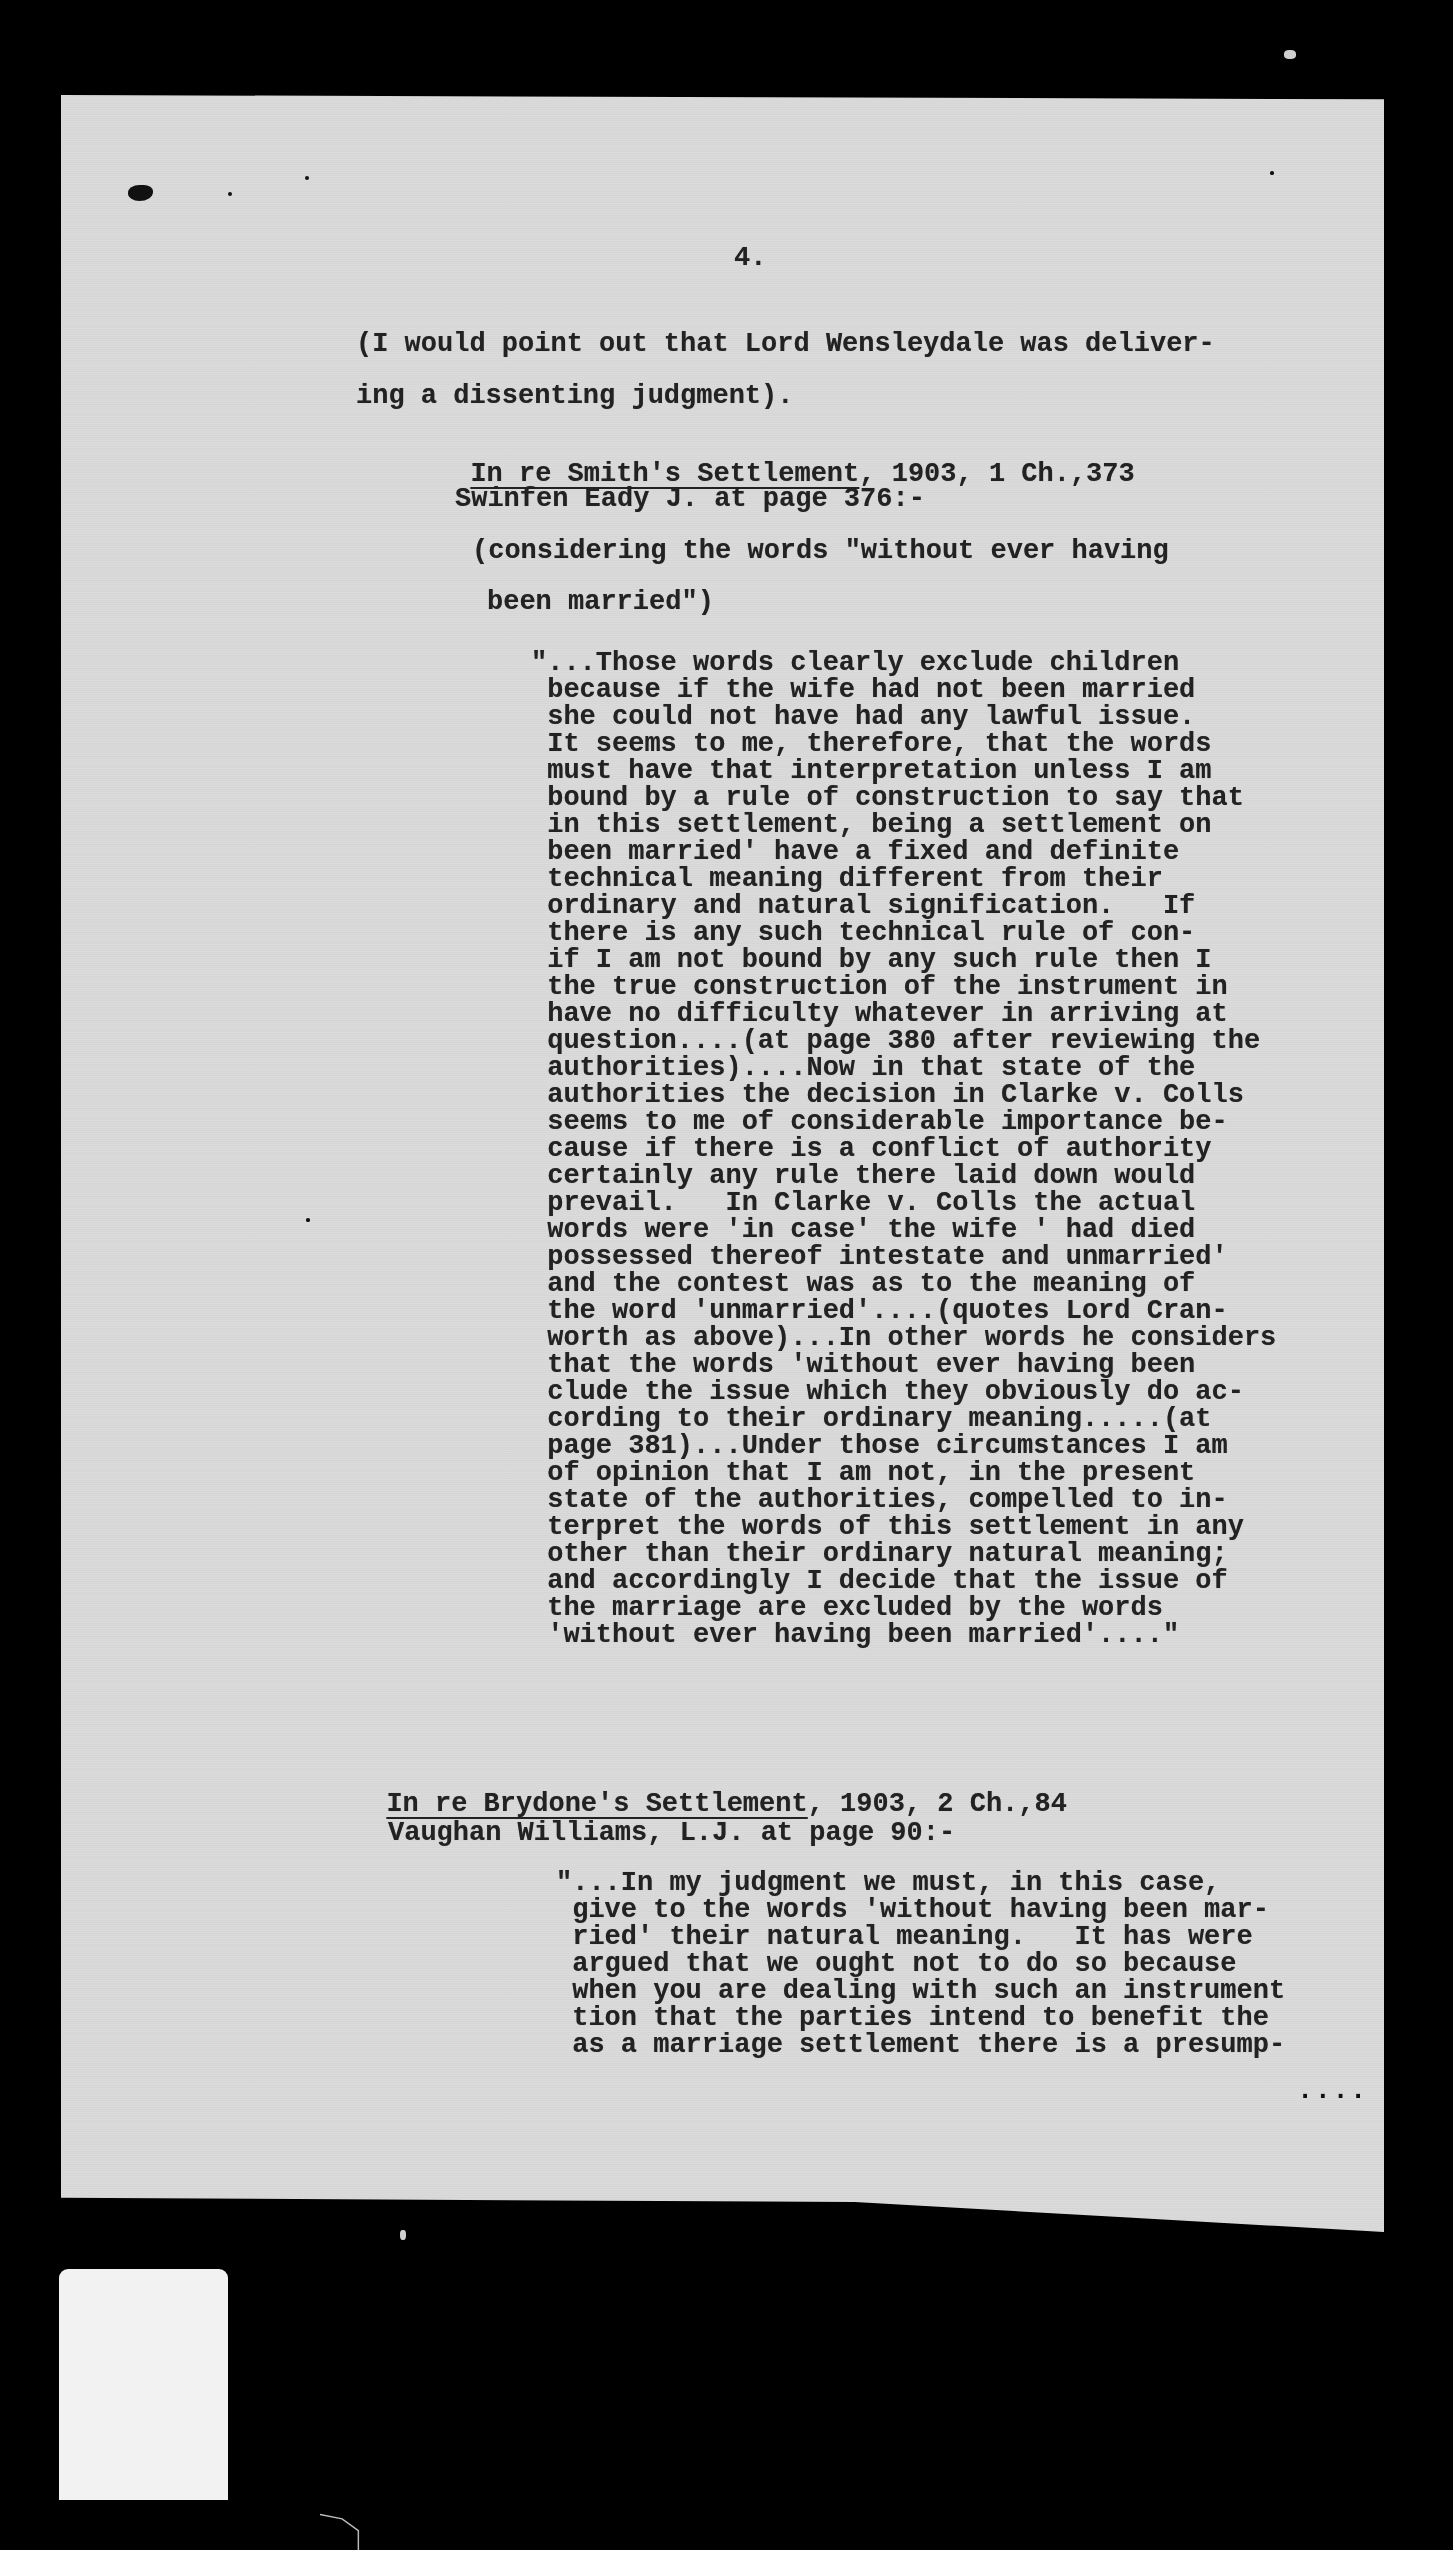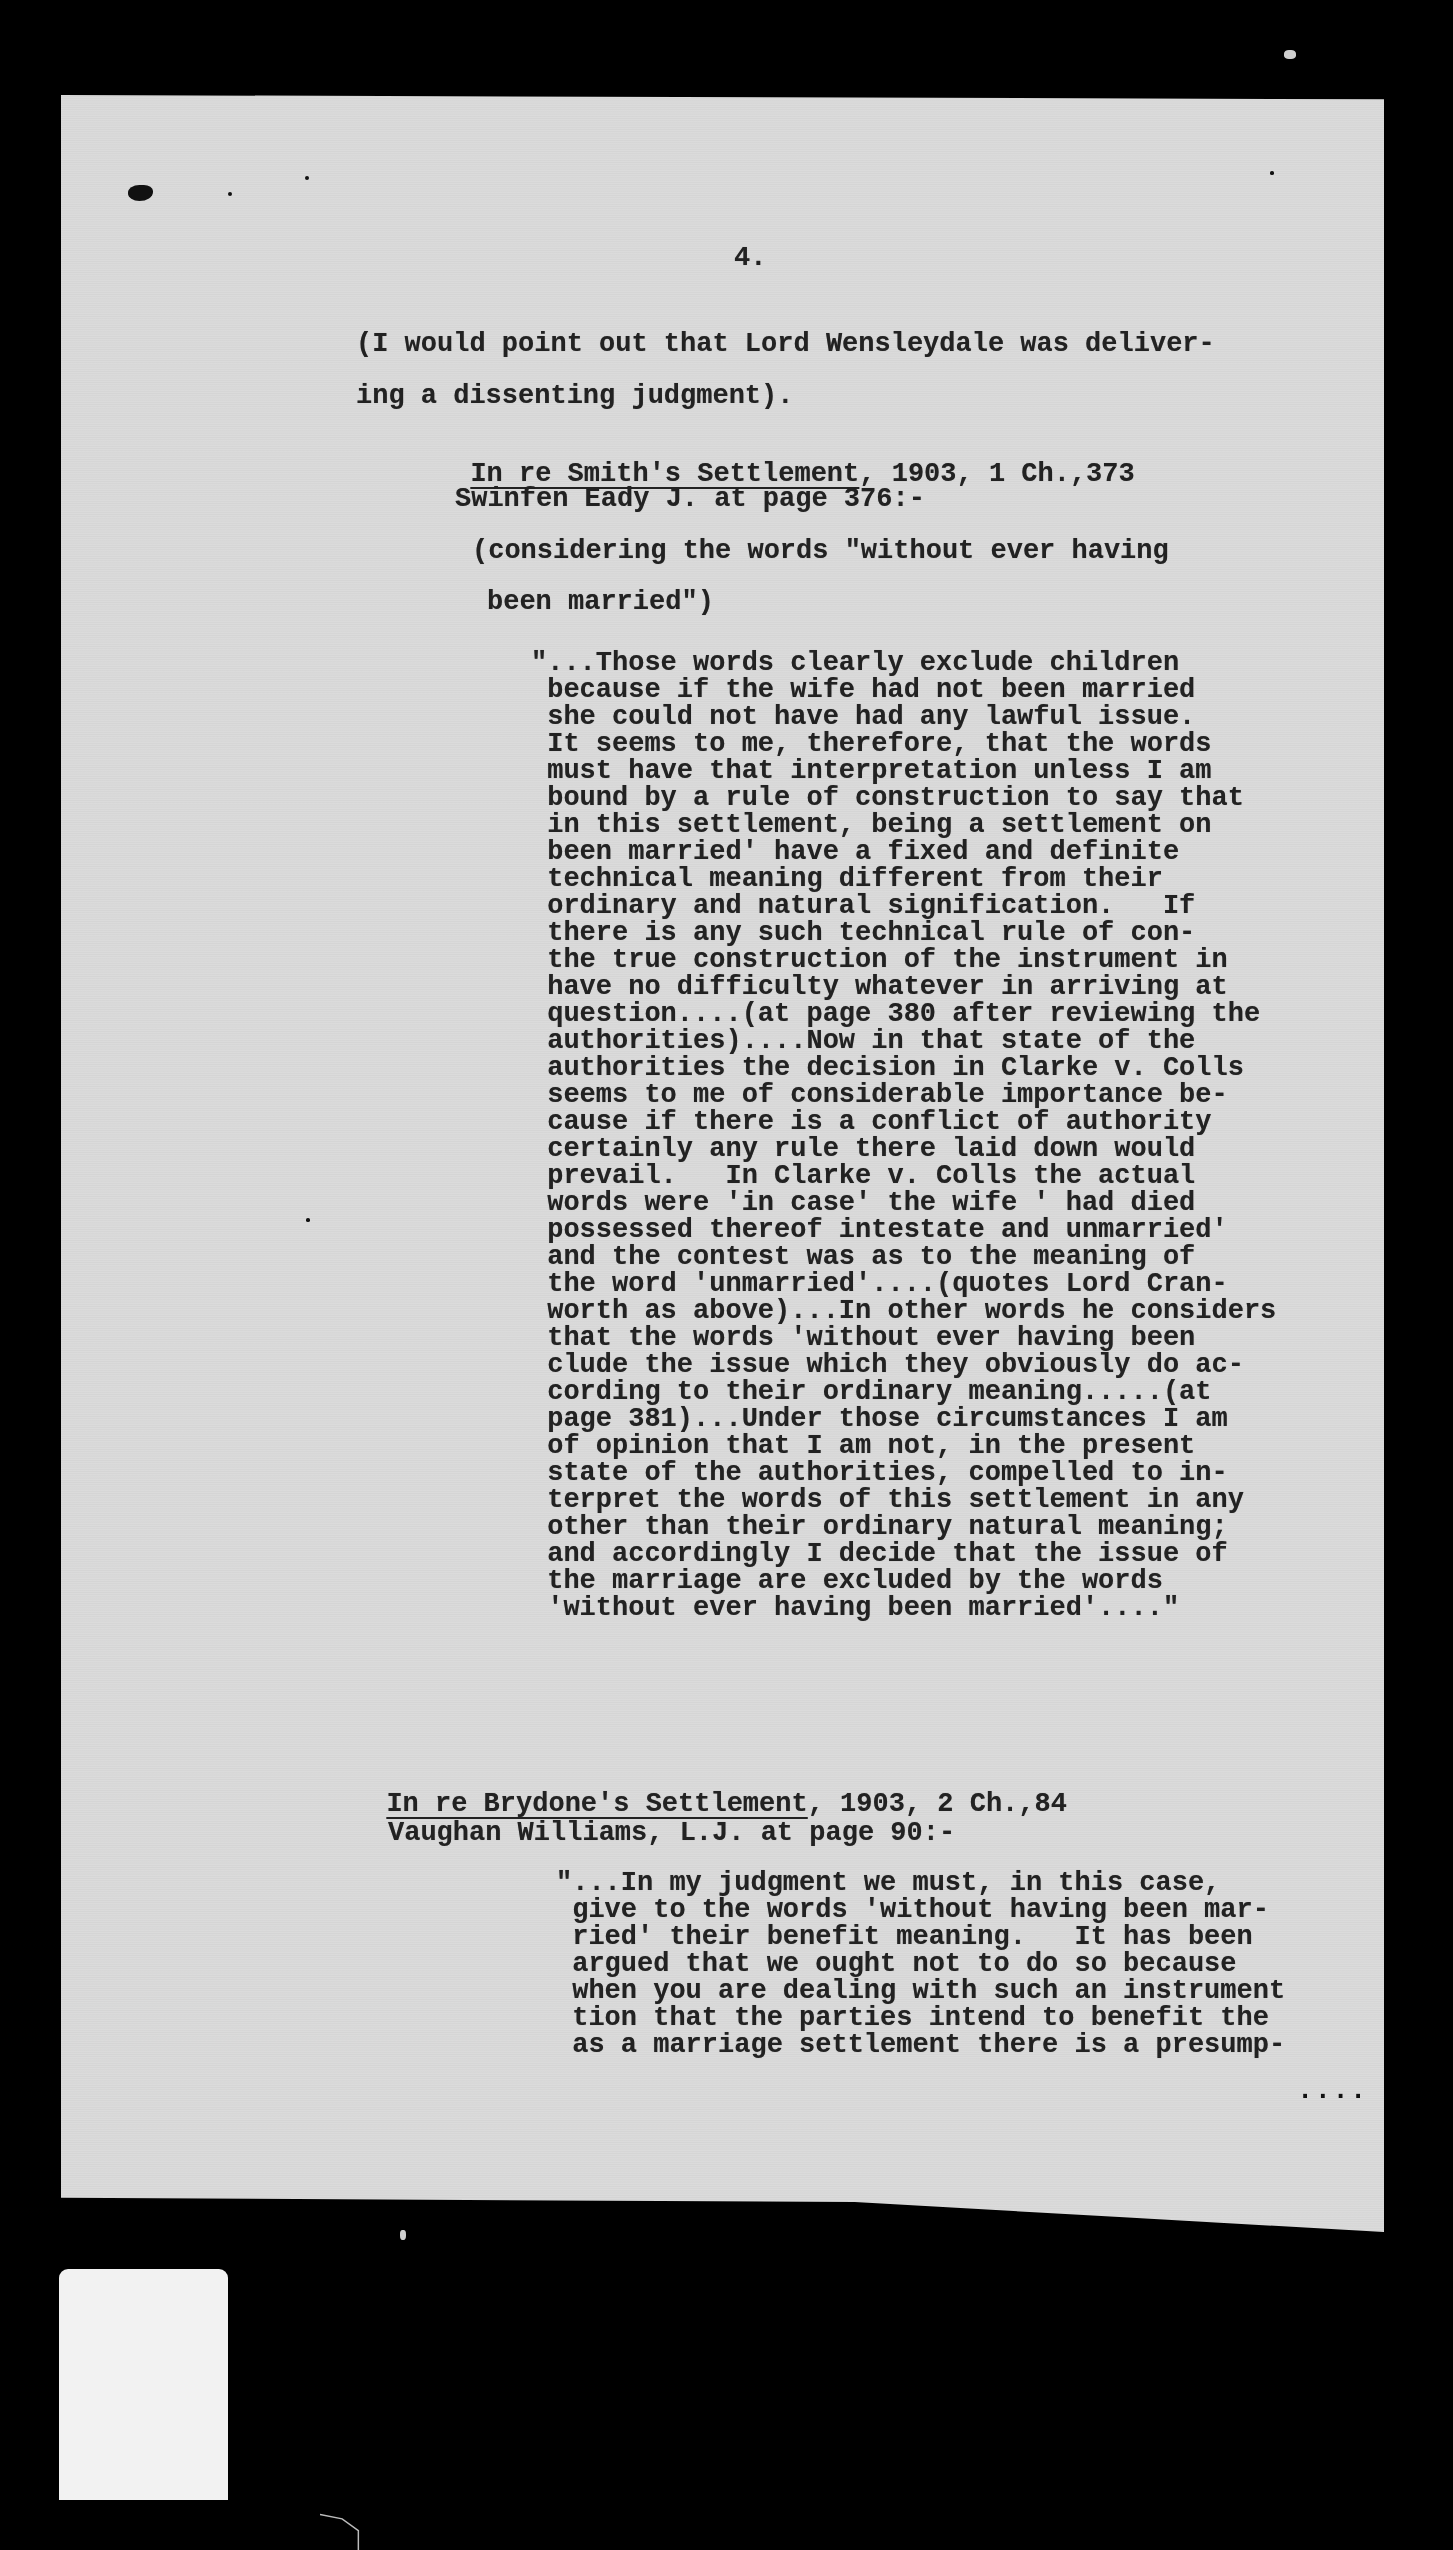--- a/index.html
+++ b/index.html
@@ -126,20 +126,21 @@
   <span class="qline"> because if the wife had not been married</span>
   <span class="qline"> she could not have had any lawful issue.</span>
   <span class="qline"> It seems to me, therefore, that the words</span>
   <span class="qline"> must have that interpretation unless I am</span>
   <span class="qline"> bound by a rule of construction to say that</span>
   <span class="qline"> in this settlement, being a settlement on</span>
   <span class="qline"> been married' have a fixed and definite</span>
   <span class="qline"> technical meaning different from their</span>
   <span class="qline"> ordinary and natural signification.   If</span>
   <span class="qline"> there is any such technical rule of con-</span>
+  <span class="qline"> if I am not bound by any such rule then I</span>
   <span class="qline"> the true construction of the instrument in</span>
   <span class="qline"> have no difficulty whatever in arriving at</span>
   <span class="qline"> question....(at page 380 after reviewing the</span>
   <span class="qline"> authorities)....Now in that state of the</span>
   <span class="qline"> authorities the decision in Clarke v. Colls</span>
   <span class="qline"> seems to me of considerable importance be-</span>
   <span class="qline"> cause if there is a conflict of authority</span>
   <span class="qline"> certainly any rule there laid down would</span>
   <span class="qline"> prevail.   In Clarke v. Colls the actual</span>
   <span class="qline"> words were 'in case' the wife ' had died</span>
@@ -161,21 +162,21 @@
 </div>
 
 <div class="line" style="left:354px;top:1764px;">
   <span class="ul">In re Brydone's Settlement</span><span>, 1903, 2 Ch.,84</span>
 </div>
 <div class="line" style="left:388px;top:1820px;">Vaughan Williams, L.J. at page 90:-</div>
 
 <div class="quote-block2">
   <span class="qline">"...In my judgment we must, in this case,</span>
   <span class="qline"> give to the words 'without having been mar-</span>
-  <span class="qline"> ried' their benefit meaning.   It has been</span>
+  <span class="qline"> ried' their natural meaning.   It has were</span>
   <span class="qline"> argued that we ought not to do so because</span>
   <span class="qline"> when you are dealing with such an instrument</span>
   <span class="qline"> tion that the parties intend to benefit the</span>
   <span class="qline"> as a marriage settlement there is a presump-</span>
 </div>
 
 <div class="continuation">....</div>
 
 <div class="card"></div>
 

